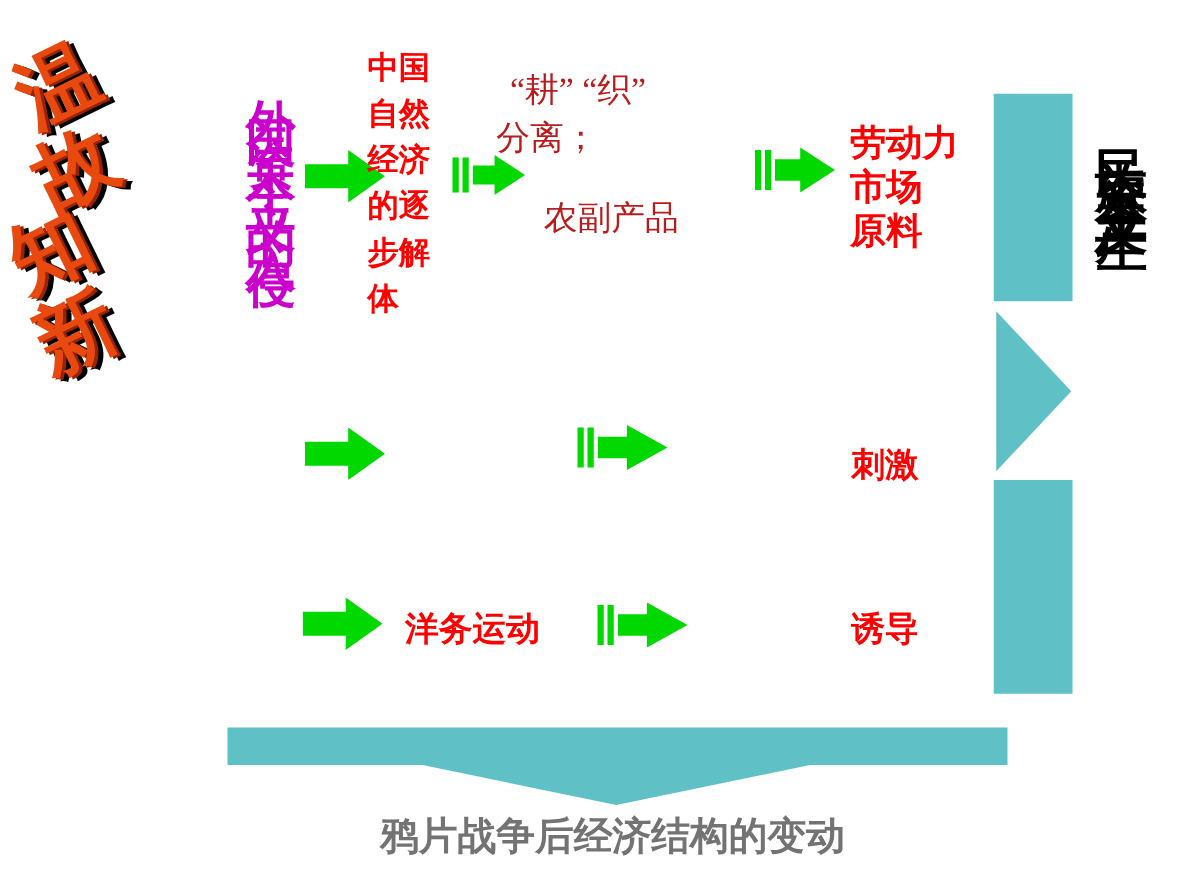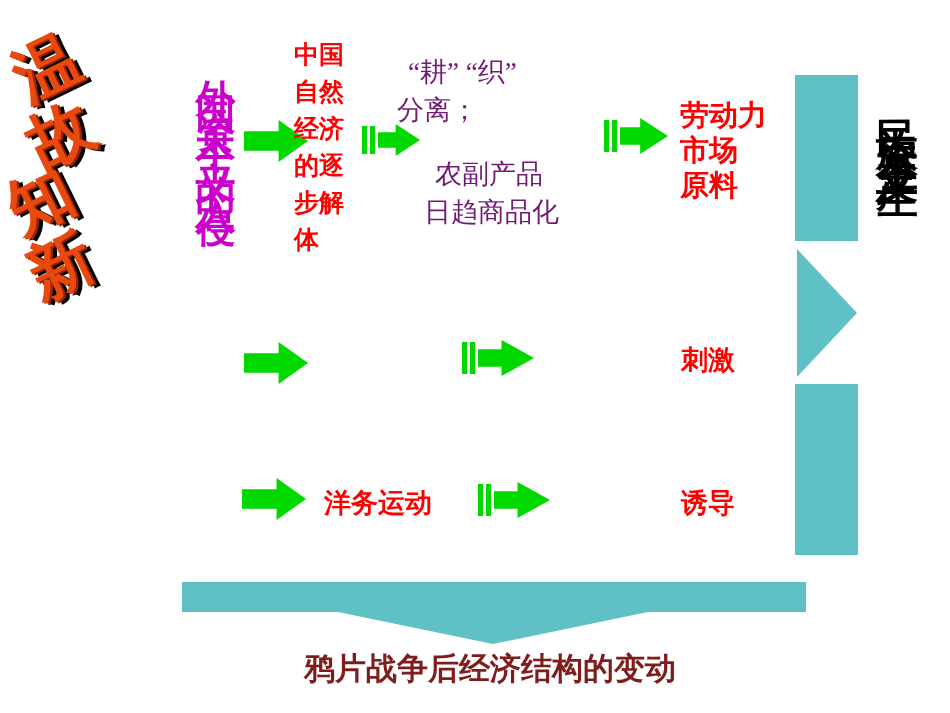--- a/index.html
+++ b/index.html
@@ -47,30 +47,30 @@
   }
 
   .red-bold { color: var(--emphasis-red, #ff0000); font-weight: bold; }
 
   .cause1 {
     left: 294px; top: 36px; width: 58px;
     font-size: 25px; line-height: 37px;
     word-break: break-all;
   }
 
-  .process { font-family: "Liberation Serif", serif; color: #701a75; font-size: 27px; line-height: 1.2; }
+  .process { font-family: "Liberation Serif", serif; color: #b91c1c; font-size: 27px; line-height: 1.2; }
 
   .r1result { font-size: 29px; line-height: 1.2; }
 
   .row-text { font-size: 27px; line-height: 1.2; }
 
   .footer-title {
     left: 30px; top: 648px; width: 920px;
     text-align: center;
-    font-size: 31px; font-weight: bold; color: #7f1d1d;
+    font-size: 31px; font-weight: bold; color: #737373;
   }
 
   
   .arrow {
     background: var(--arrow-green, #00d800);
     clip-path: polygon(0% 27%, 54% 27%, 54% 0%, 100% 50%, 54% 100%, 54% 73%, 0% 73%);
   }
 
   
   .barred { display: flex; align-items: center; gap: 3px; }
@@ -103,42 +103,41 @@
 
   <div class="abs barred" style="left:362px; top:124px; width:58px; height:32px;">
     <div class="bar"></div>
     <div class="bar"></div>
     <div class="head"></div>
   </div>
 
   <div class="abs process" style="left:408px; top:56px;">“耕” “织”</div>
   <div class="abs process" style="left:397px; top:94px;">分离；</div>
   <div class="abs process" style="left:435px; top:158px;">农副产品</div>
-  <div class="abs process" style="left:424px; top:196px;">日趋商品化</div>
 
   <div class="abs barred" style="left:604px; top:118px; width:64px; height:36px;">
     <div class="bar"></div>
     <div class="bar"></div>
     <div class="head"></div>
   </div>
 
   <div class="abs red-bold r1result" style="left:680px; top:98px;">劳动力</div>
   <div class="abs red-bold r1result" style="left:680px; top:133px;">市场</div>
   <div class="abs red-bold r1result" style="left:680px; top:168px;">原料</div>
 
   <div class="abs arrow" style="left:244px; top:342px; width:64px; height:42px;"></div>
 
 
   <div class="abs barred" style="left:462px; top:340px; width:72px; height:36px;">
     <div class="bar"></div>
     <div class="bar"></div>
     <div class="head"></div>
   </div>
 
-  <div class="abs red-bold row-text" style="left:681px; top:344px;text-align:center;">刺激</div>
+  <div class="abs red-bold row-text" style="left:681px; top:356px;text-align:center;">刺激</div>
 
   <div class="abs arrow" style="left:242px; top:478px; width:64px; height:42px;"></div>
 
   <div class="abs red-bold row-text" style="left:324px; top:487px;">洋务运动</div>
 
   <div class="abs barred" style="left:478px; top:482px; width:72px; height:36px;">
     <div class="bar"></div>
     <div class="bar"></div>
     <div class="head"></div>
   </div>

